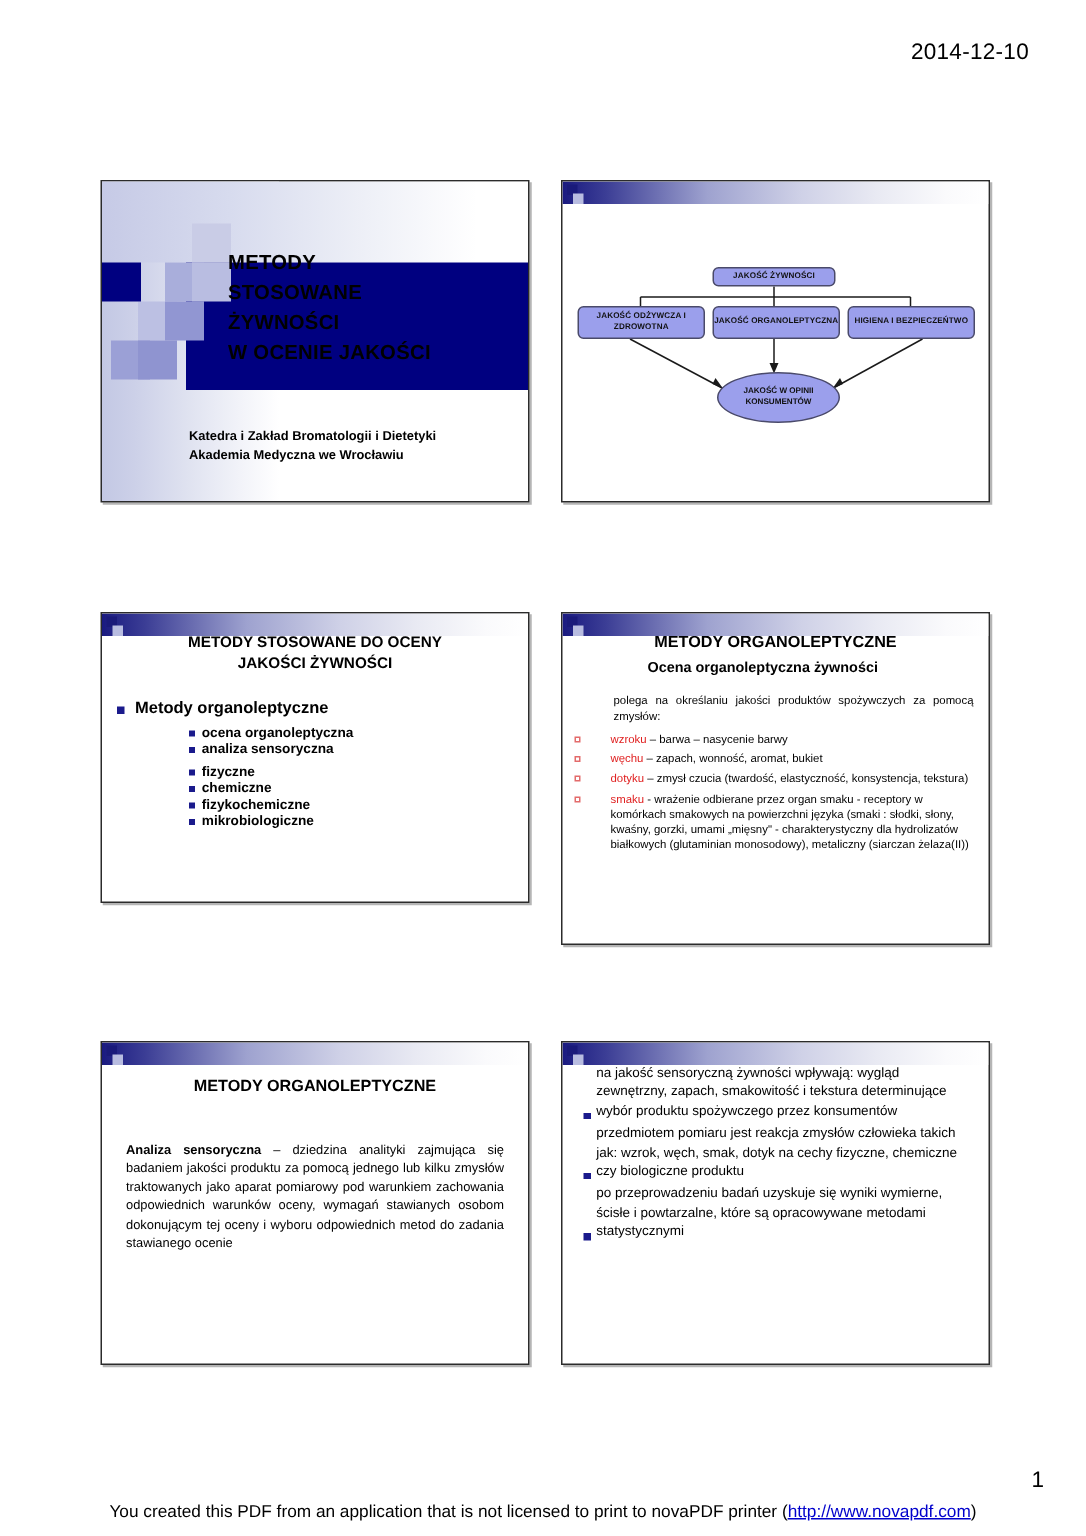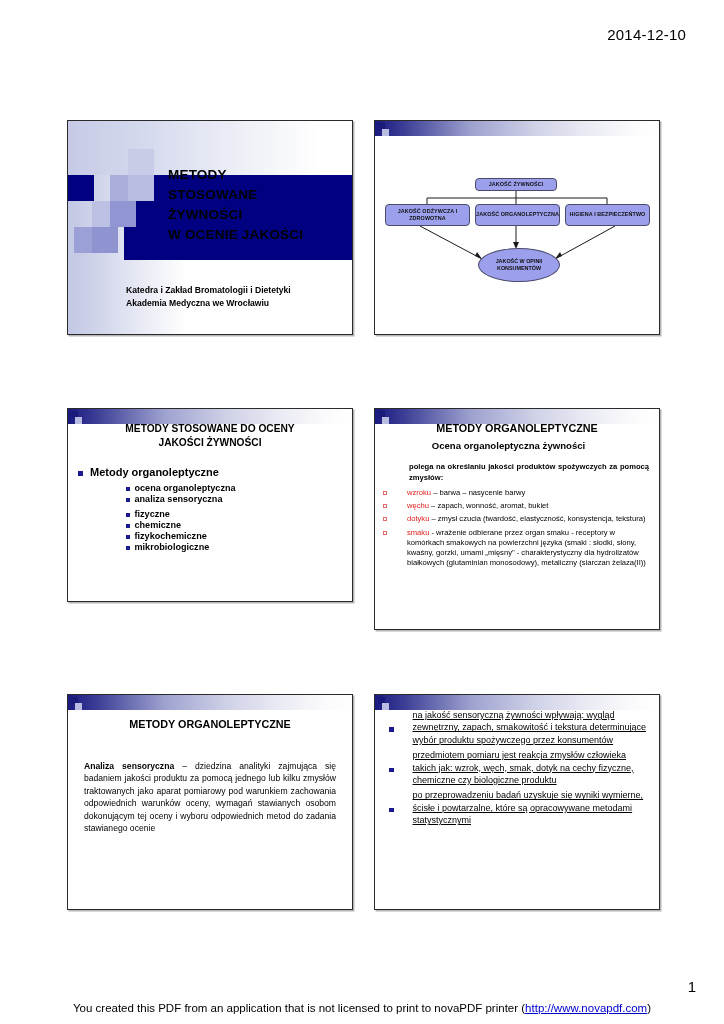--- a/index.html
+++ b/index.html
@@ -90,21 +90,21 @@
   .sq-b { left: 42px; top: 54px;  width: 26px; height: 26px; background: #a9aedb; }
   .sq-c { left: 60px; top: 54px;  width: 26px; height: 26px; background: #b9bde1; }
   .sq-d { left: 24px; top: 80px;  width: 26px; height: 26px; background: #bcc0e3; }
   .sq-e { left: 42px; top: 80px;  width: 26px; height: 26px; background: #9196d2; }
   .sq-f { left: 0px;  top: 54px;  width: 26px; height: 26px; background: #000080; }
   .sq-g { left: 6px;  top: 106px; width: 26px; height: 26px; background: #9ba0d6; }
   .sq-h { left: 24px; top: 106px; width: 26px; height: 26px; background: #8f94d0; }
 
   .title-text {
     position: absolute;
-    left: 100px;
+    left: 84px;
     top: 44px;
     width: 190px;
     font-size: 13.5px;
     font-weight: bold;
     line-height: 20px;
     letter-spacing: .2px;
     color: #000000;
     z-index: 5;
   }
   .title-sub {
@@ -235,21 +235,20 @@
     margin-top: 4px;
   }
 
   
   .body-just {
     font-size: 7.6px;
     line-height: 10.5px;
     text-align: justify;
     margin: 0;
     padding: 0 10px 0 34px;
-    font-weight: bold;
   }
   .sense-list { margin: 5px 0 0 0; padding: 0 12px 0 8px; }
   .sense-item {
     display: flex;
     align-items: flex-start;
     gap: 20px;
     font-size: 7.6px;
     line-height: 10.2px;
     margin-bottom: 3px;
     text-align: left;
@@ -272,26 +271,25 @@
     text-align: justify;
     margin: 0;
     padding: 0 16px;
   }
   .para-just b { font-weight: bold; }
 
   
   .br-list { margin: 0; padding: 0 12px 0 14px; }
   .br-item {
     display: flex;
-    align-items: center;
-    gap: 19px;
+    align-items: flex-end;
+    gap: 4px;
     font-size: 9px;
     line-height: 12.4px;
     margin-bottom: 3px;
-    text-decoration: underline;
   }
   .br-item .bl {
     flex: none;
     width: 4.5px; height: 4.5px;
     background: #1a1a8c;
     margin-top: 4px;
   }
 </style>
 </head>
 <body>

